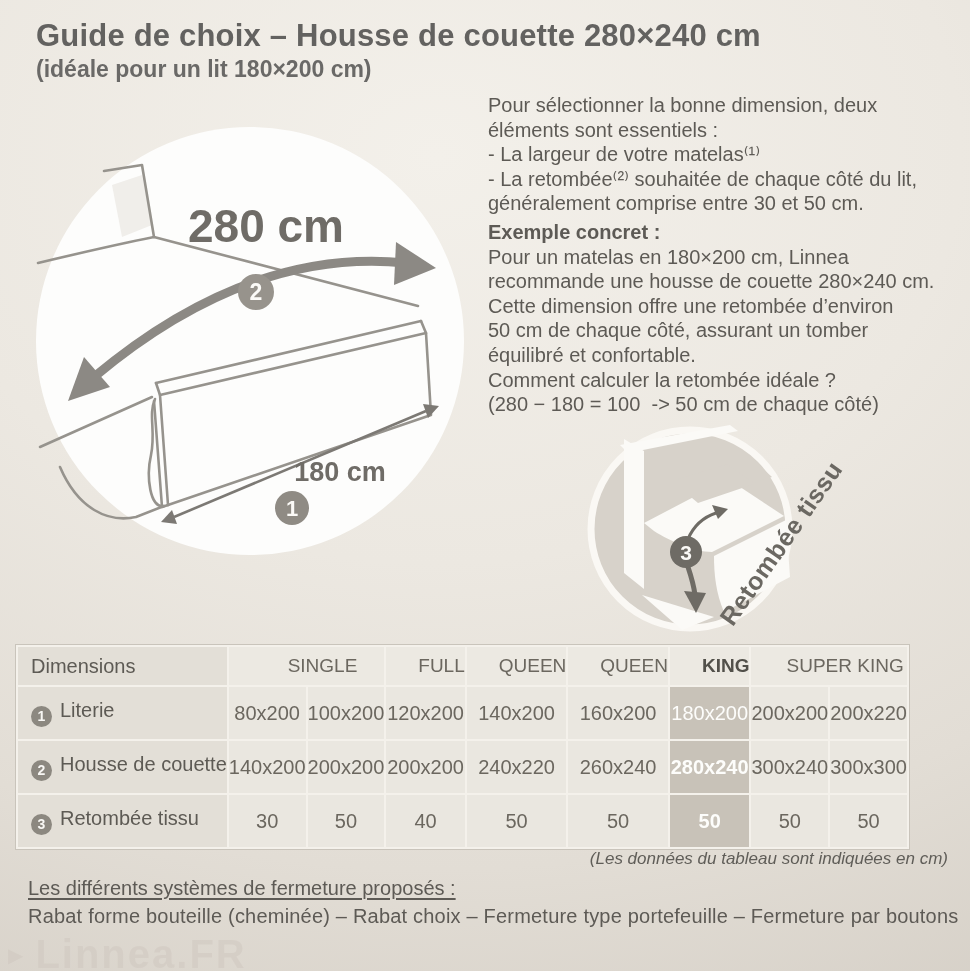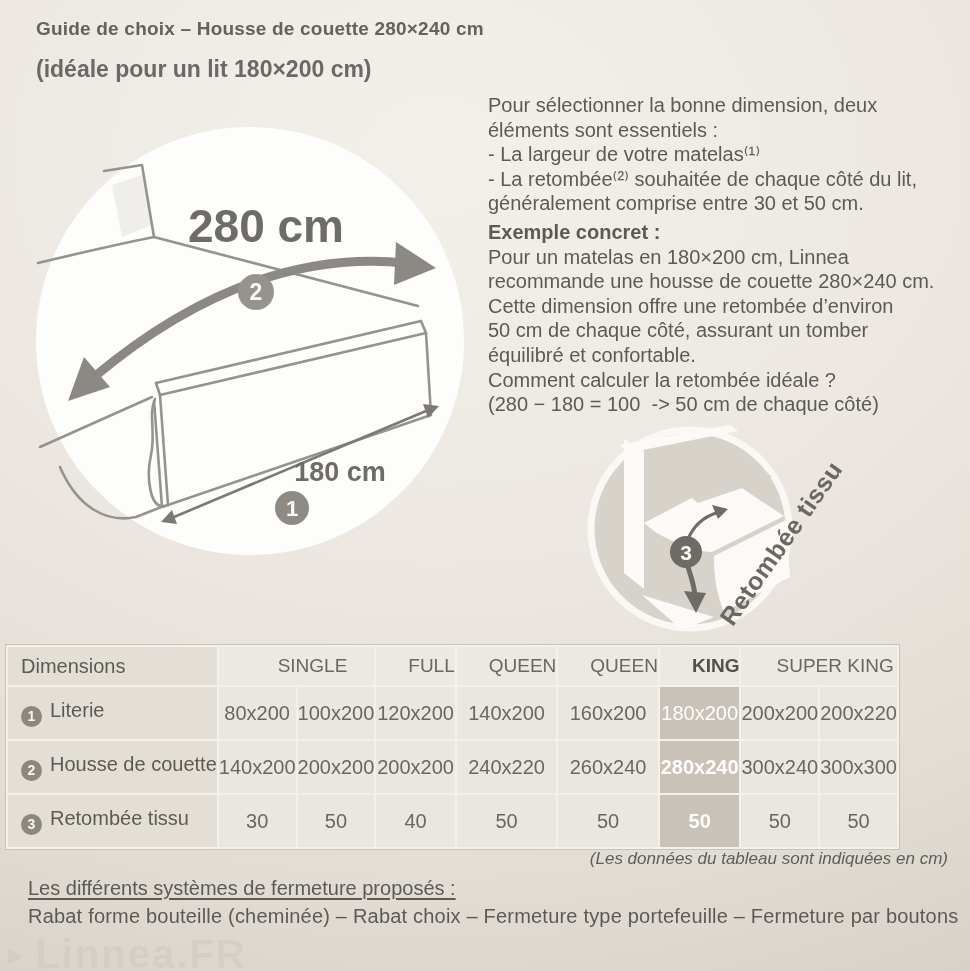--- a/index.html
+++ b/index.html
@@ -1,29 +1,29 @@
 <!DOCTYPE html>
 <html><head>
 <meta charset="utf-8">
 <style>
   html,body{margin:0;padding:0;}
   body{font-family:"Liberation Sans","DejaVu Sans",sans-serif;}
   .page{position:relative;width:970px;height:971px;overflow:hidden;
     background:radial-gradient(135% 105% at 45% 16%, #f3f0ea 0%, #ece8e1 40%, #e2ddd5 70%, #d2ccc3 100%);}
-  .title{position:absolute;left:36px;top:18px;font-size:19px;font-weight:bold;color:#636260;letter-spacing:.2px;}
+  .title{position:absolute;left:36px;top:18px;font-size:31px;font-weight:bold;color:#636260;letter-spacing:.2px;}
   .subtitle{position:absolute;left:36px;top:56px;font-size:23px;font-weight:bold;color:#6a6967;}
   .right-col{position:absolute;left:488px;top:93px;color:#5d5a55;font-size:20px;line-height:24.6px;}
   .line{display:block;white-space:pre;}
   .example-block{margin-top:4px;}
   .bold{font-weight:bold;}
   .big-diagram{position:absolute;left:34px;top:125px;}
   .small-diagram{position:absolute;left:582px;top:419px;}
   .retombee-label{position:absolute;left:714px;top:614px;transform:rotate(-55deg);transform-origin:0 0;
     font-size:25px;font-weight:bold;color:#6b6862;letter-spacing:.5px;white-space:pre;}
-  .tbl{position:absolute;left:6px;top:645px;width:772px;border-collapse:collapse;
+  .tbl{position:absolute;left:16px;top:645px;width:772px;border-collapse:collapse;
     box-shadow:0 0 0 1px #c9c4bb;}
   .tbl th,.tbl td{border:2px solid #f4f1eb;height:52px;padding:0;text-align:center;
     font-size:20px;color:#6b675f;font-weight:normal;background:#eae7e0;}
   .tbl thead th{height:38px;font-size:19px;background:#ece9e2;padding-left:32px;}
   .tbl thead th.king-h{font-weight:bold;color:#52504a;}
   .tbl .rowlabel{background:#e3dfd7;text-align:left;padding-left:13px;font-size:20px;color:#5d5a54;white-space:pre;}
   .tbl td.king{background:#c8c2b8;color:#fdfdfb;}
   .tbl td.king.hl{font-weight:bold;}
   .tbadge{display:inline-flex;width:21px;height:21px;border-radius:50%;background:#8c8880;color:#f8f7f4;
     font-size:14px;font-weight:bold;align-items:center;justify-content:center;margin-right:8px;vertical-align:-4px;}

